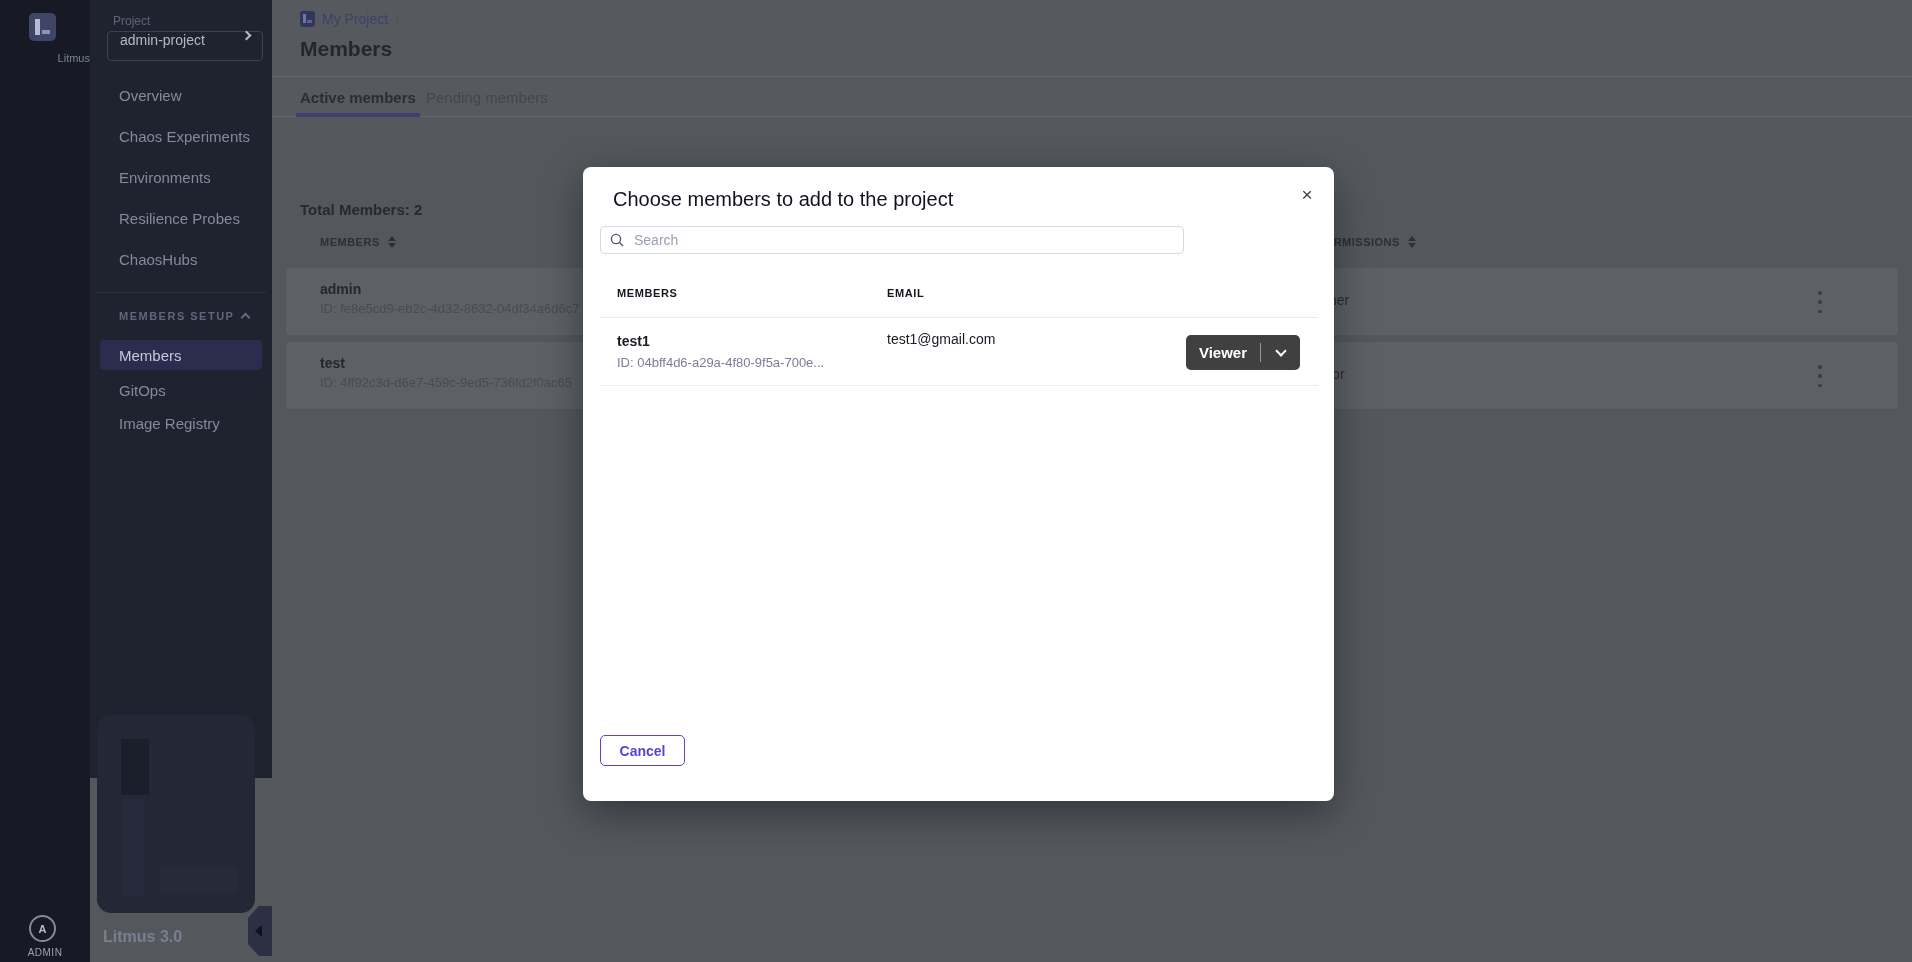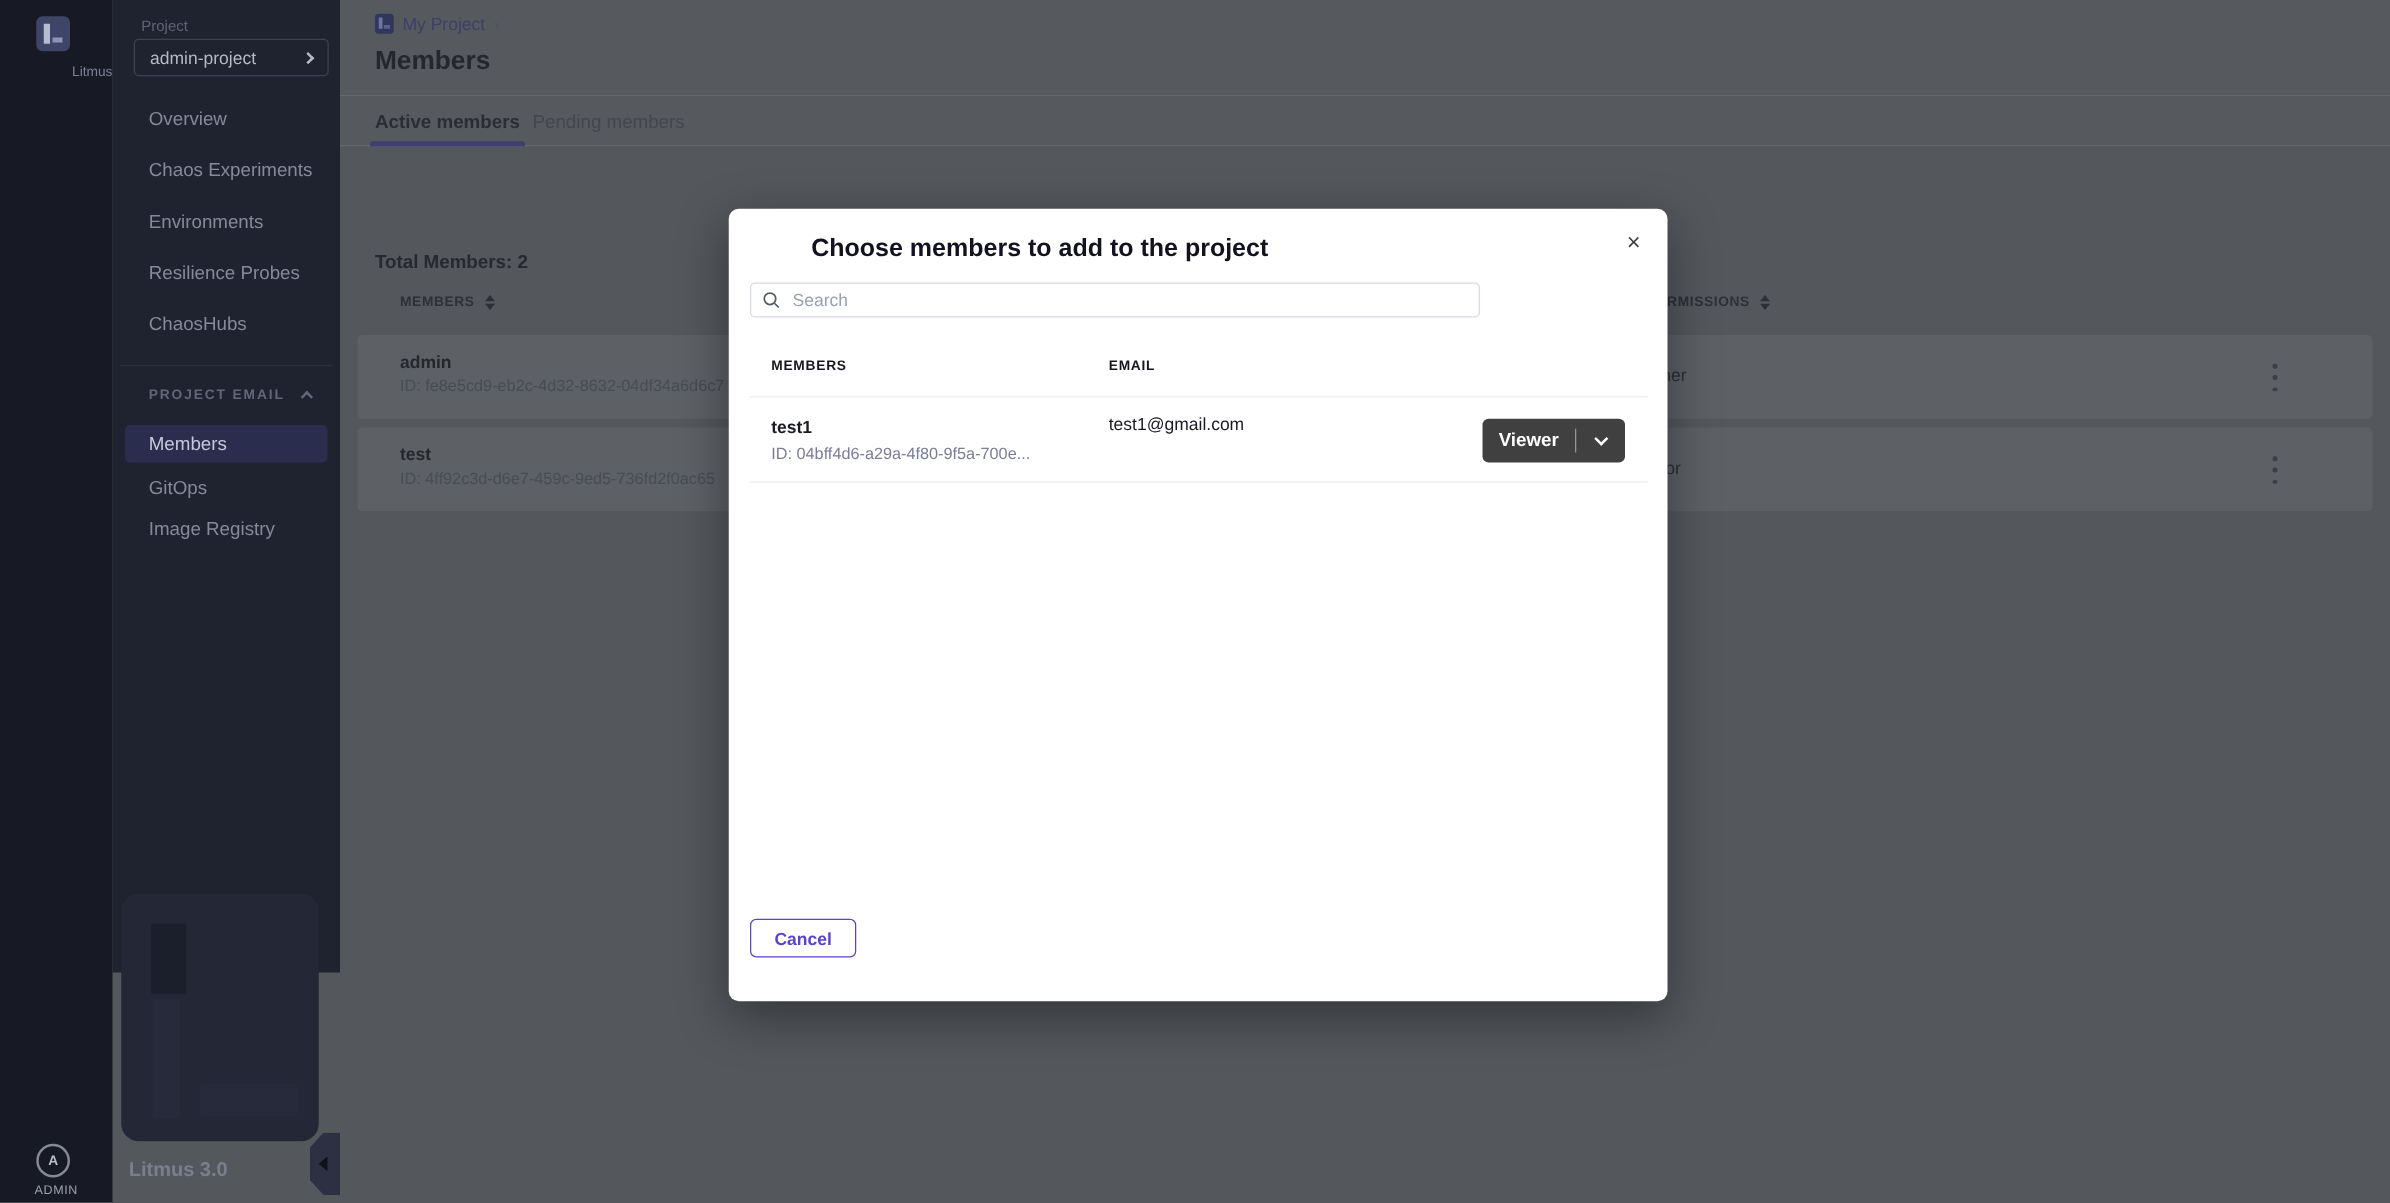--- a/index.html
+++ b/index.html
@@ -11,21 +11,21 @@
   .logo { position:absolute; left:29px; top:13px; width:27px; height:28px; background:#3e4566; border-radius:5px; }
   .logo .bar-v { position:absolute; left:6px; top:6px; width:5px; height:16px; background:#b7bcd4; }
   .logo .bar-h { position:absolute; left:13px; top:17px; width:8px; height:4px; background:#8d94b8; }
   .rail-label { position:absolute; left:0; top:52px; width:90px; text-align:right; font-size:11px; color:#7c8198; }
   .avatar { position:absolute; left:29px; top:915px; width:27px; height:27px; border:2px solid #868a95; border-radius:50%; color:#b9bdc7; font-size:11px; font-weight:700; display:flex; align-items:center; justify-content:center; }
   .admin-label { position:absolute; left:0; top:947px; width:90px; text-align:center; font-size:10px; letter-spacing:.5px; color:#9da1ac; }
 
   
   .sidenav { position:absolute; left:90px; top:0; width:182px; height:778px; background:#1f2330; z-index:2; }
   .proj-label { position:absolute; left:23px; top:14px; font-size:12px; color:#5f6375; }
-  .proj-select { position:absolute; left:17px; top:31px; width:156px; height:30px; border:1px solid #3d4154; border-radius:4px; display:flex; align-items:center; justify-content:space-between; padding:0 12px; color:#b5b8c5; font-size:14px; cursor:pointer; }
+  .proj-select { position:absolute; left:17px; top:31px; width:156px; height:30px; border:1px solid #3d4154; border-radius:4px; display:flex; align-items:flex-start; justify-content:space-between; padding:0 12px; color:#b5b8c5; font-size:14px; cursor:pointer; }
   .chev-right { width:7px; height:7px; border-right:2px solid #b5b8c5; border-top:2px solid #b5b8c5; transform:rotate(45deg); }
   .nav-item { position:absolute; left:0; width:182px; height:30px; display:flex; align-items:center; padding-left:29px; font-size:15px; color:#858a9b; cursor:pointer; }
   .nav-div { position:absolute; left:6px; top:292px; width:170px; height:1px; background:#2c303f; }
   .section-head { position:absolute; left:29px; top:310px; width:130px; display:flex; align-items:center; justify-content:space-between; font-size:11px; font-weight:600; letter-spacing:1.5px; color:#62667a; cursor:pointer; }
   .chev-up { width:7px; height:7px; border-left:2px solid #62667a; border-top:2px solid #62667a; transform:rotate(45deg); margin-top:3px; }
   .nav-item.active { left:10px; width:162px; background:#2b2d4e; border-radius:4px; padding-left:19px; color:#c6c8da; }
   .deco-panel { position:absolute; left:7px; top:715px; width:158px; height:198px; background:#232736; border-radius:14px; }
   .deco-a { position:absolute; left:24px; top:24px; width:28px; height:56px; background:#1b1f2c; }
   .deco-b { position:absolute; left:25px; top:84px; width:22px; height:96px; background:#262a3a; }
   .deco-c { position:absolute; left:63px; top:152px; width:78px; height:26px; background:#262a3a; border-radius:3px; }
@@ -61,21 +61,21 @@
   .sort-icon .dn { border-top:5px solid #2d3036; }
   .mrow { position:absolute; left:14px; width:1612px; height:67px; background:#5d6166; border-radius:4px; }
   .mrow .mname { position:absolute; left:34px; top:13px; font-size:14px; font-weight:600; color:#24272c; }
   .mrow .mid { position:absolute; left:34px; top:33px; font-size:13px; color:#484c53; }
   .mrow .mperm { position:absolute; left:1022px; top:24px; font-size:14px; color:#2b2e34; }
   .kebab { position:absolute; left:1526px; top:23px; width:16px; height:22px; display:flex; flex-direction:column; align-items:center; justify-content:space-between; cursor:pointer; }
   .kebab i { width:3.5px; height:3.5px; border-radius:50%; background:#3b3e45; }
 
   
   .modal { position:absolute; left:583px; top:167px; width:751px; height:634px; background:#ffffff; border-radius:8px; box-shadow:0 12px 40px rgba(0,0,0,.4); z-index:10; }
-  .modal-title { position:absolute; left:30px; top:21px; font-size:20px; font-weight:700; color:#121220;margin-left:36px; }
+  .modal-title { position:absolute; left:30px; top:21px; font-size:20px; font-weight:400; color:#121220; }
   .modal-close { position:absolute; left:711px; top:15px; width:26px; height:26px; border:none; background:none; font-size:19px; color:#3f3f4a; cursor:pointer; font-family:inherit; }
   .search-wrap { position:absolute; left:17px; top:59px; width:718px; height:28px; }
   .search-wrap svg { position:absolute; left:10px; top:7px; }
   .search-input { width:584px; height:28px; border:1px solid #d7dae4; border-radius:4px; padding:0 10px 0 33px; font-size:14px; font-family:inherit; color:#333; outline:none; }
   .search-input::placeholder { color:#99a0b4; }
   .mt-head { position:absolute; top:120px; font-size:11px; font-weight:700; letter-spacing:.6px; color:#17171f; }
   .mt-members-pos { left:34px; }
   .mt-email-pos { left:304px; }
   .msep { position:absolute; left:17px; width:718px; height:1px; background:#ebecf1; }
   .sep1 { top:150px; } .sep2 { top:218px; }
@@ -121,21 +121,21 @@
   <div class="nav-item" style="top:203px">
       <span>Resilience Probes</span>
     </div>
   <div class="nav-item" style="top:244px">
       <span>ChaosHubs</span>
     </div>
 
   <div class="nav-div"></div>
 
   <div class="section-head">
-    <span>PROJECT EMAIL</span>
+    <span>MEMBERS SETUP</span>
     <span class="chev-up"></span>
   </div>
 
   <div class="nav-item active" style="top:340px">
       <span>Members</span>
     </div>
   <div class="nav-item" style="top:375px">
       <span>GitOps</span>
     </div>
   <div class="nav-item" style="top:408px">

